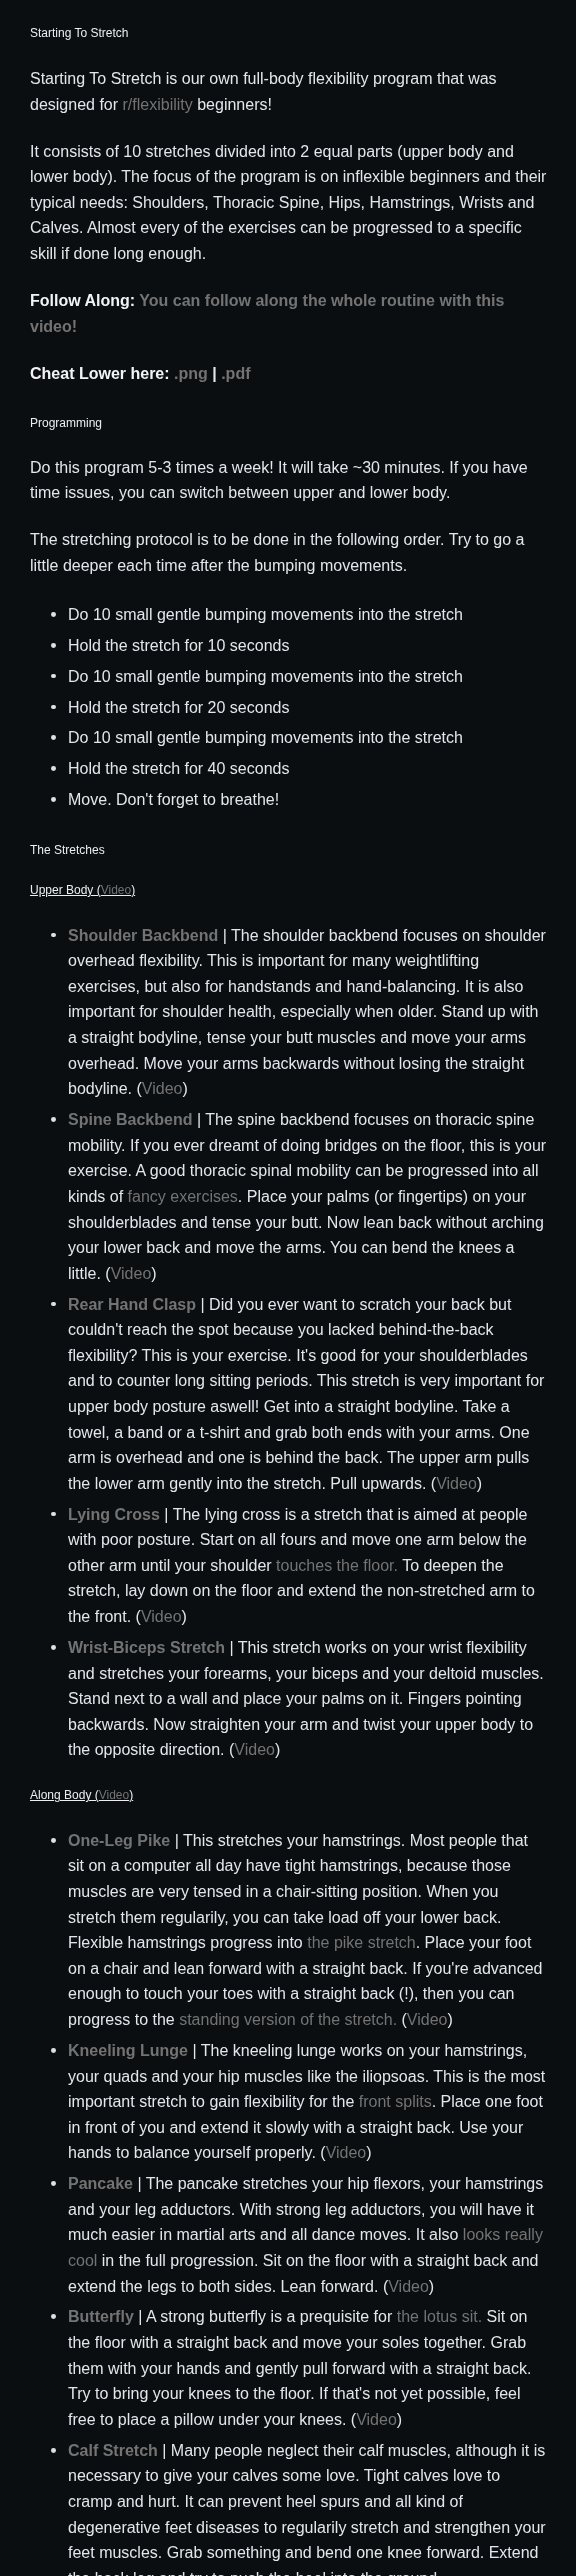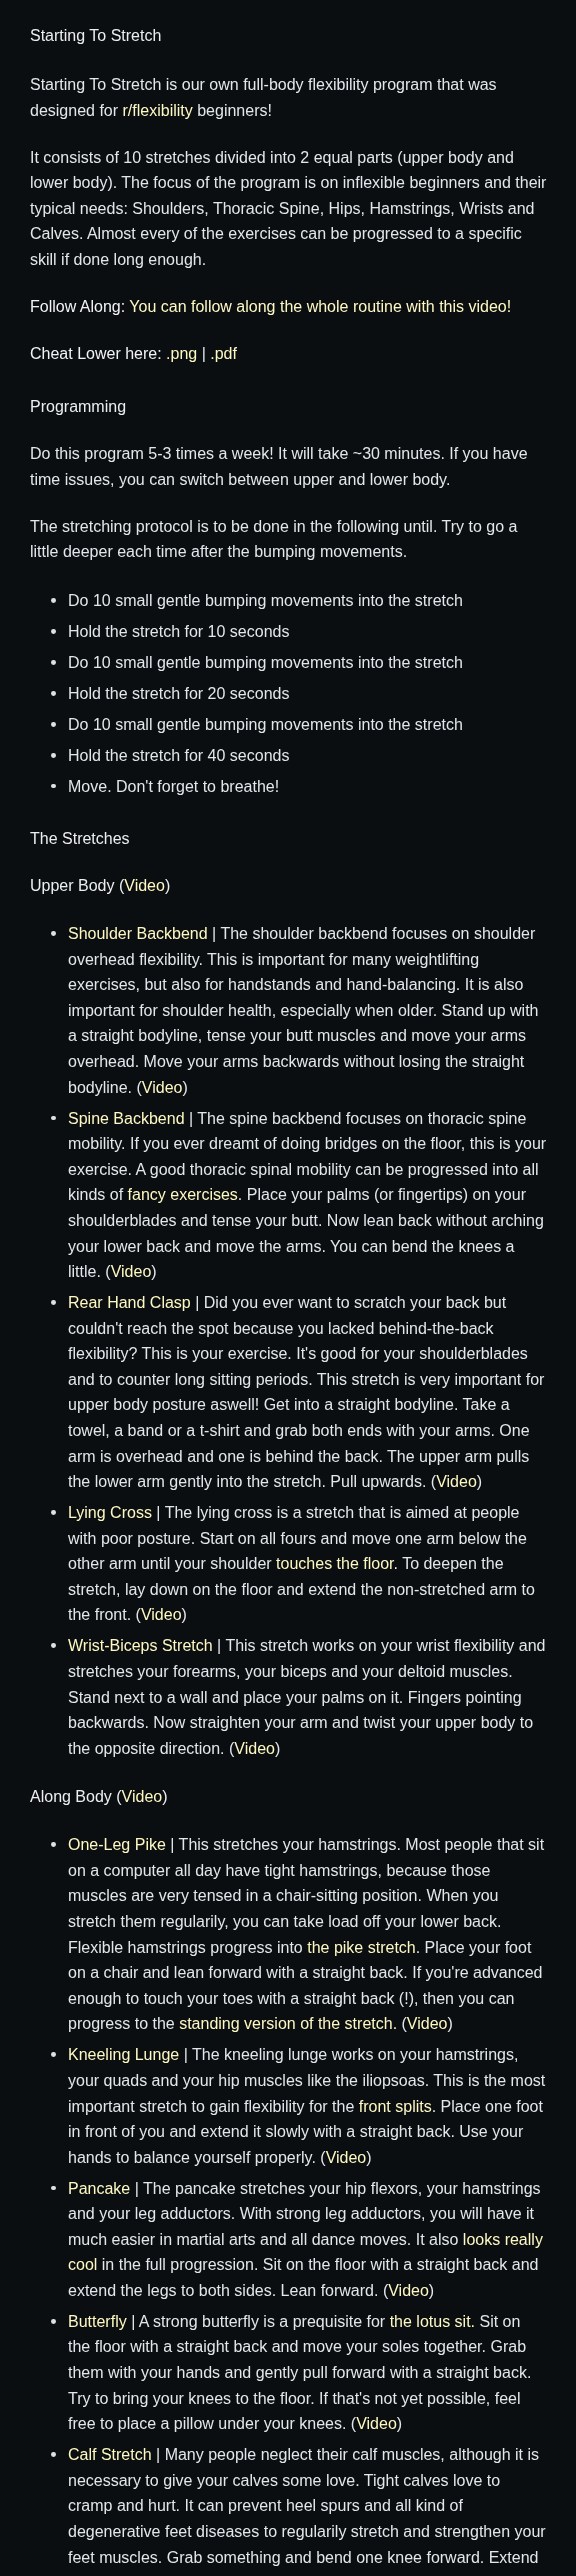--- a/index.html
+++ b/index.html
@@ -11,49 +11,49 @@
     line-height:1.6;
   }
   .page{
     width:577px;
     box-sizing:border-box;
     padding:16px 30px 10.7px 30px;
   }
   .content{max-width:517px;}
   h1,h2,h3{
     font-weight:400;
-    font-size:16px;
+    font-size:12px;
     color:#eceef1;
     line-height:1.5;
   }
   h1{margin:7.5px 0 24.6px 0;}
   h2{margin:28px 0 22.4px 0;}
-  h3{margin:22.4px 0 22.4px 0;}
+  h3{margin:22.4px 0 22.4px 0;text-decoration:underline;}
   p{margin:0 0 21.4px 0;}
   ul{
     list-style:none;
     margin:23.5px 0 23.5px 0;
     padding:0 0 0 38px;
   }
   li{
     position:relative;
     margin:0 0 5.3px 0;
   }
   li::before{
     content:"";
     position:absolute;
     left:-17px;
     top:10px;
     width:4.8px;
     height:4.8px;
     border-radius:50%;
     background:#dde0e4;
   }
-  .lnk{color:#fef9c3;cursor:pointer;}
-  .bld{font-weight:400;}
+  .lnk{color:#737373;cursor:pointer;}
+  .bld{font-weight:700;}
   .bld.white{color:#f2f3f5;}
 </style>
 </head>
 <body>
 
 <div class="page">
   <div class="content">
 
     <h1>Starting To Stretch</h1>
 
@@ -62,21 +62,21 @@
     <p><span>It consists of 10 stretches divided into 2 equal parts (upper body and lower body). The focus of the program is on inflexible beginners and their typical needs: Shoulders, Thoracic Spine, Hips, Hamstrings, Wrists and Calves. Almost every of the exercises can be progressed to a specific skill if done long enough.</span></p>
 
     <p class="bld"><span class="bld white">Follow Along: </span><span class="lnk bld">You can follow along the whole routine with this video!</span></p>
 
     <p class="bld"><span class="bld white">Cheat Lower here: </span><span class="lnk bld">.png</span><span> | </span><span class="lnk bld">.pdf</span></p>
 
     <h2>Programming</h2>
 
     <p><span>Do this program 5-3 times a week! It will take ~30 minutes. If you have time issues, you can switch between upper and lower body.</span></p>
 
-    <p><span>The stretching protocol is to be done in the following until. Try to go a little deeper each time after the bumping movements.</span></p>
+    <p><span>The stretching protocol is to be done in the following order. Try to go a little deeper each time after the bumping movements.</span></p>
 
     <ul>
       <li><span>Do 10 small gentle bumping movements into the stretch</span></li>
       <li><span>Hold the stretch for 10 seconds</span></li>
       <li><span>Do 10 small gentle bumping movements into the stretch</span></li>
       <li><span>Hold the stretch for 20 seconds</span></li>
       <li><span>Do 10 small gentle bumping movements into the stretch</span></li>
       <li><span>Hold the stretch for 40 seconds</span></li>
       <li><span>Move. Don't forget to breathe!</span></li>
     </ul>

